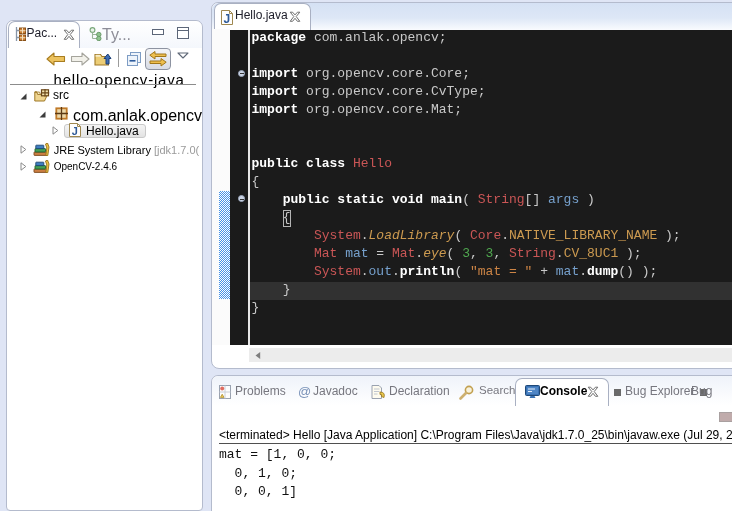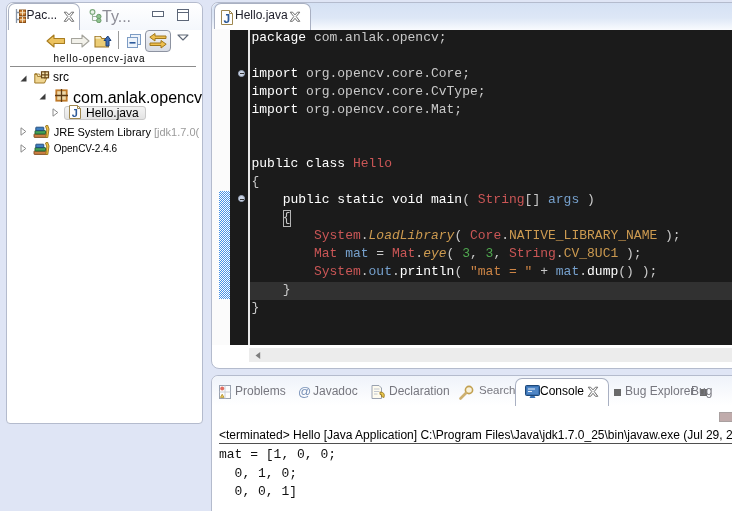--- a/index.html
+++ b/index.html
@@ -3,21 +3,21 @@
 <meta charset="utf-8">
 <style>
   * { margin:0; padding:0; box-sizing:border-box; }
   html,body { width:732px; height:511px; overflow:hidden; }
   body { background:#dfe5f5; font-family:"Liberation Sans",sans-serif; position:relative; }
   .panel { position:absolute; background:#fff; border:1px solid #b4bbcd; }
   .abs { position:absolute; }
   svg { display:block; }
 
   
-  #leftpanel { left:6px; top:2px; width:197px; height:422px; border-radius:7px 7px 4px 4px; overflow:hidden; }
+  #leftpanel { left:6px; top:20px; width:197px; height:491px; border-radius:7px 7px 4px 4px; overflow:hidden; }
   #lp-tabrow { position:absolute; left:0; top:0; width:100%; height:27px;
     background:linear-gradient(#ffffff,#f4f7fc); border-radius:7px 7px 0 0; }
   #lp-toolbar { position:absolute; left:0; top:27px; width:100%; height:27px; background:#fff; }
   .tab-active { position:absolute; background:#fff; border:1px solid #a9b0c2; border-bottom:none;
     border-radius:7px 7px 0 0; }
   .tablabel { font-size:12px; color:#20202c; }
   .tablabel-dim { font-size:16px; color:#8d8d97; }
   .abs span, span.abs { white-space:nowrap; }
 
   
@@ -25,21 +25,21 @@
   #ed-tabrow { position:absolute; left:0; top:0; width:100%; height:27px;
     background:linear-gradient(#d5e1f4 0%, #dde7f6 55%, #f9fbfe 100%); border-radius:7px 0 0 0; }
   #ed-ruler { position:absolute; left:0; top:26px; width:17.5px; bottom:23px; background:#fbfbfb; }
   #ed-hatch { position:absolute; left:7px; top:188px; width:11px; height:108px;
     background-image:conic-gradient(#4792e6 25%, #fff 25% 50%, #4792e6 50% 75%, #fff 75%);
     background-size:2px 2px; }
   #ed-dark { position:absolute; left:17.5px; top:27px; right:0; bottom:23px; background:#1b1b1b; overflow:hidden; }
   #ed-divider { position:absolute; left:18.5px; top:0; bottom:0; width:1.5px; background:#e8e8e8; }
   #ed-curline { position:absolute; left:20px; top:251.5px; right:0; height:18px; background:#313131; }
   #ed-code { position:absolute; left:22px; top:-1px; font:13px/18px "Liberation Mono",monospace; color:#c9c9c9; white-space:pre; }
-  #ed-code b { font-weight:normal; color:#ffffff; }
+  #ed-code b { font-weight:bold; color:#ffffff; }
   .cls { color:#ca5656;margin-top:12px; }
   .amb { color:#cc9a50; font-style:italic; }
   .cst { color:#cc9a50; }
   .str { color:#cc8445; }
   .num { color:#4fa74f; }
   .vr  { color:#76a0cc; }
   #bracebox { position:absolute; border:1px solid #b5b5b5; width:8.5px; height:17px; }
   .foldicon { position:absolute; width:7px; height:7px; border-radius:50%; background:#ccd5e5; border:1px solid #9aa6bb; }
   .foldicon::after { content:""; position:absolute; left:1.2px; top:2.5px; width:4.2px; height:1.4px; background:#333; }
   #ed-scroll { position:absolute; left:36.5px; right:0; bottom:6px; height:14px; background:#ececec; }
@@ -108,21 +108,21 @@
   </svg>
   <div class="abs" style="left:137.5px; top:27px; width:26px; height:22px; border:1px solid #8d93a1; border-radius:4px; background:linear-gradient(#f3f4f7,#d8dce5);"></div>
   <svg class="abs" style="left:141.5px; top:30px;" width="18" height="16" viewBox="0 0 18 16">
     <path d="M6 0.5 L6 3 L17 3 L17 5.5 L6 5.5 L6 8 L0.8 4.2 Z" fill="#eebf4e" stroke="#a0771c" stroke-width="1"></path>
     <path d="M12 7.5 L12 10 L1 10 L1 12.5 L12 12.5 L12 15 L17.2 11.2 Z" fill="#eebf4e" stroke="#a0771c" stroke-width="1"></path>
   </svg>
   <svg class="abs" style="left:169.5px; top:31px;" width="12" height="7" viewBox="0 0 12 7">
     <path d="M1 1 L11 1 L6 6 Z" fill="#fff" stroke="#5f6877" stroke-width="1.1" stroke-linejoin="round"></path>
   </svg>
 
-  <span class="abs" style="left:2.5px; top:50px; font-size:10px; color:#000; letter-spacing:0.8px;padding-left:44px;">hello-opencv-java</span>
+  <span class="abs" style="left:2.5px; top:50px; font-size:15px; color:#000; letter-spacing:0.8px;padding-left:44px;">hello-opencv-java</span>
   <div class="abs" style="left:3px; top:63.3px; width:186px; height:1px; background:#8c8c8c;"></div>
 
   <svg class="abs" style="left:13px; top:71.5px;" width="7" height="7" viewBox="0 0 7 7">
     <path d="M6.5 0.5 L6.5 6.5 L0.5 6.5 Z" fill="#3c3c3c"></path>
   </svg>
   <svg class="abs" style="left:27px; top:68px;" width="16" height="13" viewBox="0 0 16 13">
     <path d="M0.8 3 L0.8 12 L10.5 12 L13.5 5.5 L3.8 5.5 L2.8 3 Z" fill="#efd591" stroke="#9f7826" stroke-width="1"></path>
     <path d="M0.8 3 L5.5 3 L6.5 5.5 L3.8 5.5 L2.8 3 Z" fill="#f7ecc8" stroke="#9f7826" stroke-width="0.8"></path>
     <rect x="7.5" y="0.8" width="7" height="6" fill="#f3e3ae" stroke="#6a4618" stroke-width="1.2"></rect>
     <path d="M11 0 V7.5 M7 3.8 H15.2" stroke="#6a4618" stroke-width="1.2" fill="none"></path>
@@ -241,21 +241,21 @@
   </svg>
   <span class="ctab" style="left:267px; font-size:11.5px;">Search</span>
 
   <div class="tab-active" style="left:303px; top:2px; width:94px; height:28px;"></div>
   <svg class="abs" style="left:312.5px; top:9px;" width="15" height="14" viewBox="0 0 15 14">
     <rect x="0.5" y="0.5" width="14" height="10" rx="1" fill="#3a72b4" stroke="#1e4878" stroke-width="1"></rect>
     <rect x="2" y="2" width="11" height="7" fill="#4f86c6"></rect>
     <path d="M3 4 H10 M3 6.5 H7" stroke="#e8f0fa" stroke-width="1.2"></path>
     <path d="M5.5 11 L9.5 11 L10.5 13 L4.5 13 Z" fill="#3a72b4"></path>
   </svg>
-  <span class="ctab" style="left:328px; color:#000;">Console</span>
+  <span class="ctab" style="left:328px; color:#000;font-weight:bold;">Console</span>
   <svg class="abs" style="left:375px; top:10px;" width="12" height="12" viewBox="0 0 12 12">
     <path d="M1.2 1.2 L3.6 1.2 L6 3.9 L8.4 1.2 L10.8 1.2 L7.2 5.5 L10.8 10.3 L8.4 10.3 L6 7.3 L3.6 10.3 L1.2 10.3 L4.8 5.5 Z" fill="none" stroke="#6e6e6e" stroke-width="1" stroke-linejoin="miter"></path>
   </svg>
 
   <div class="abs" style="left:402px; top:13px; width:7px; height:7px; background:#6a6a6a;"></div>
   <span class="ctab" style="left:413px;">Bug Explorer</span>
   <div class="abs" style="left:488px; top:13px; width:7px; height:7px; background:#6a6a6a;"></div>
   <span class="ctab" style="left:479px;">Bug</span>
 
   <div class="abs" style="left:507.5px; top:36.5px; width:12px; height:8px; background:#c0abab; outline:1px solid #a9a0a0;"></div>

